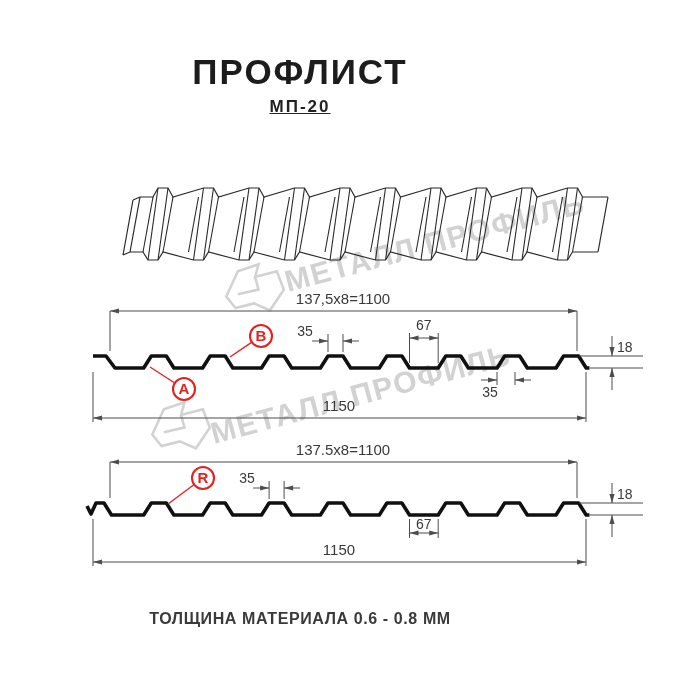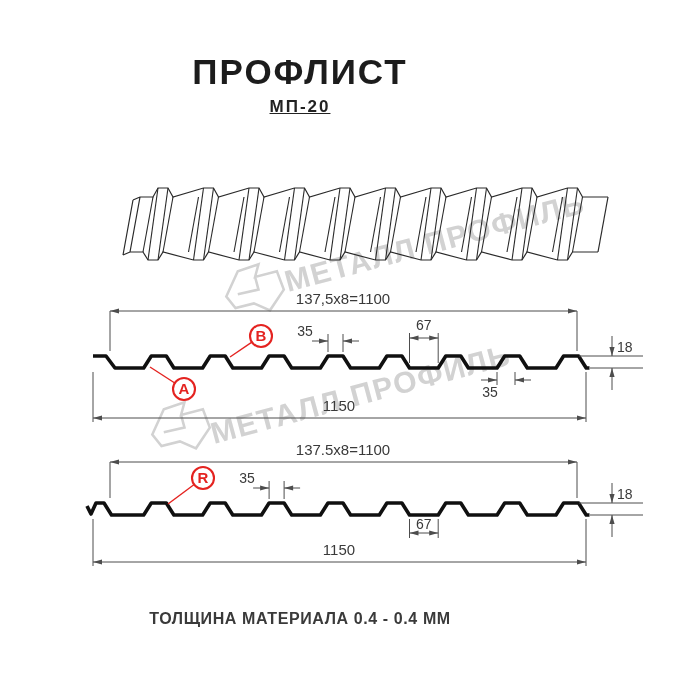--- a/index.html
+++ b/index.html
@@ -10,21 +10,21 @@
   .subtitle{top:97px;font-size:17px;font-weight:600;letter-spacing:2px;color:#222;text-decoration:underline;}
   .footer{top:610px;font-size:16px;font-weight:600;letter-spacing:.6px;color:#3a3a3a;}
   svg{position:absolute;left:0;top:0;}
   svg text{font-family:"Liberation Sans","DejaVu Sans",sans-serif;}
 </style>
 </head>
 <body>
 
 <div class="hdr title">ПРОФЛИСТ</div>
 <div class="hdr subtitle">МП-20</div>
-<div class="hdr footer">ТОЛЩИНА МАТЕРИАЛА 0.4 - 0.4 ММ</div>
+<div class="hdr footer">ТОЛЩИНА МАТЕРИАЛА 0.6 - 0.8 ММ</div>
 
 <svg id="diagram" width="700" height="700" viewBox="0 0 700 700">
     <g>
       <path d="M2,30 L12,8 L30,2 L27,13 L46,8 L52,24 L40,42 L26,36 L10,40 Z M27,13 L30,24 L12,28" fill="none" stroke="#d2d2d2" stroke-width="2.2" transform="translate(224,262) scale(1.15)"></path>
       <text font-size="30" font-weight="bold" fill="#d2d2d2" letter-spacing="1.5" transform="translate(288,292) rotate(-15)">МЕТАЛЛ ПРОФИЛЬ</text>
     </g>
     <g>
       <path d="M2,30 L12,8 L30,2 L27,13 L46,8 L52,24 L40,42 L26,36 L10,40 Z M27,13 L30,24 L12,28" fill="none" stroke="#d2d2d2" stroke-width="2.2" transform="translate(150,400) scale(1.15)"></path>
       <text font-size="30" font-weight="bold" fill="#d2d2d2" letter-spacing="1.5" transform="translate(214,444) rotate(-15)">МЕТАЛЛ ПРОФИЛЬ</text>
     </g>

